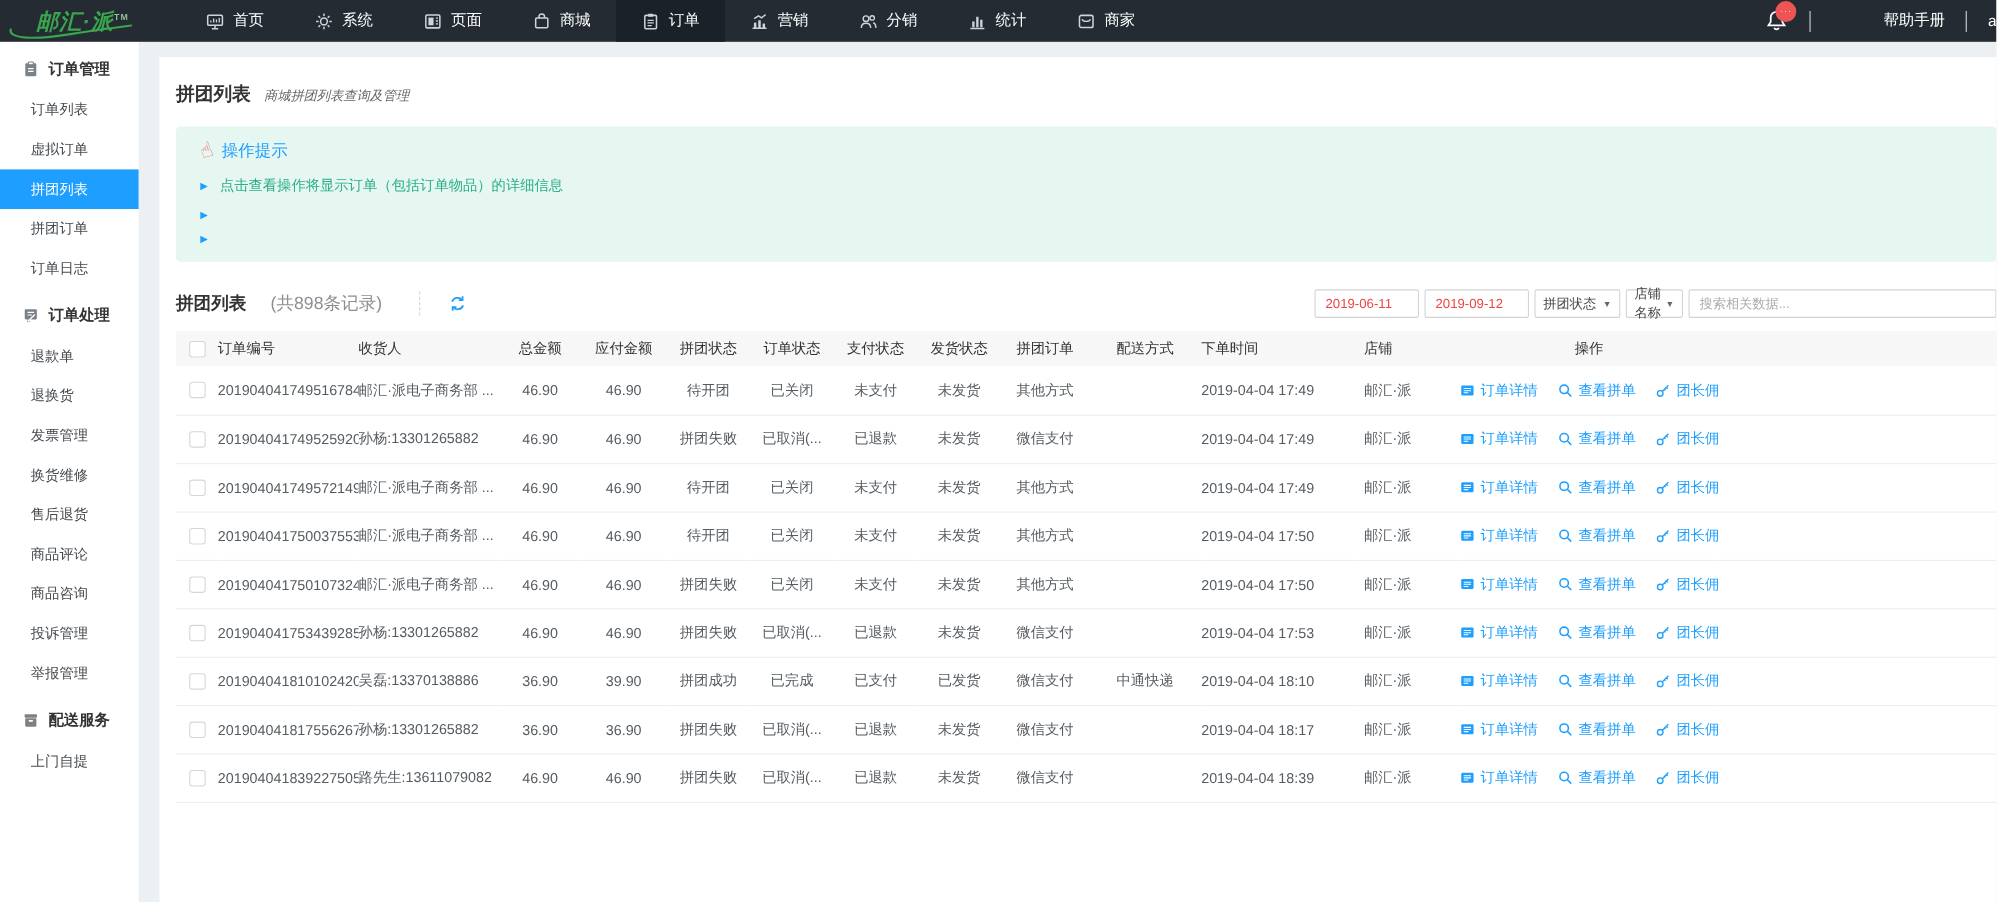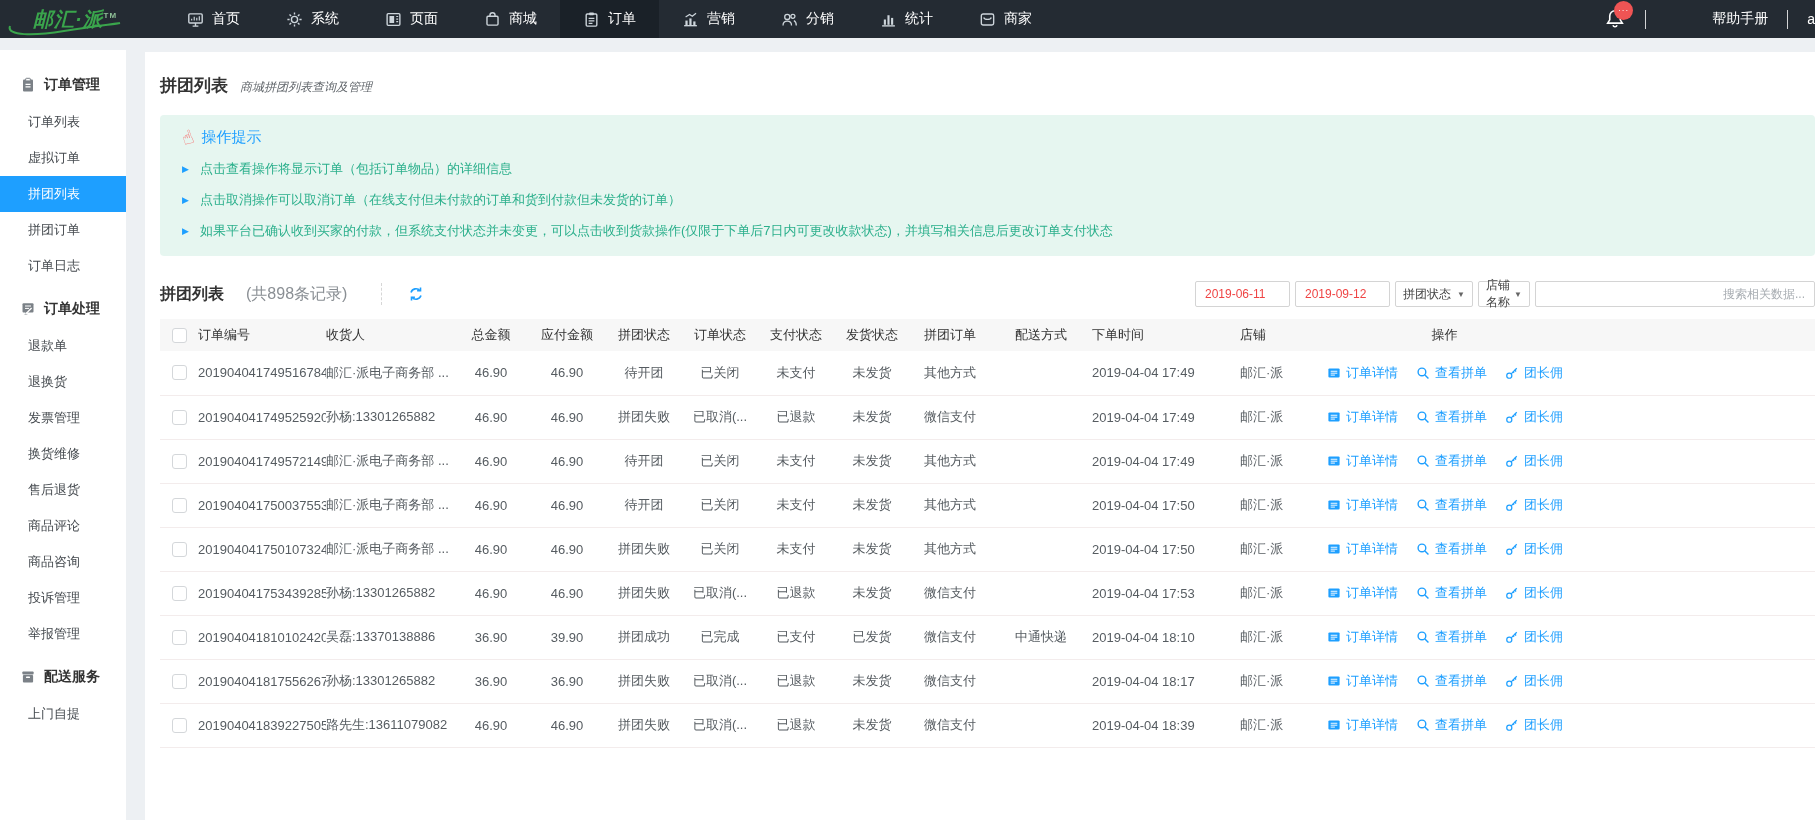--- a/index.html
+++ b/index.html
@@ -25,21 +25,21 @@
   .n-icon svg, .s-icon svg, .i-svg svg { width:100%; height:100%; display:block; }
   .nav-right { margin-left:auto; display:flex; align-items:center; height:100%; color:#fff; }
   .bell-wrap { position:relative; width:22px; height:22px; color:#fff; cursor:pointer; }
   .bell-badge { position:absolute; top:-7px; left:10px; min-width:19px; height:19px;
     background:#ef5454; border-radius:50%; color:#fff; font-size:8px; letter-spacing:1px;
     display:flex; align-items:center; justify-content:center; }
   .nav-divider { width:1px; height:19px; background:rgba(255,255,255,.8); margin:0 19px; }
   .nav-help { font-size:14px; cursor:pointer;margin-left:47px; }
   .nav-user { font-size:14px; cursor:pointer; white-space:nowrap; }
   
-  .sidebar { position:absolute; top:50px; left:0; width:126px; bottom:0;
+  .sidebar { position:absolute; top:28px; left:0; width:126px; bottom:0;
     background:#fff; padding-top:10px; }
   .side-entry { cursor:default; }
   .side-entry[data-type="section"] { display:flex; align-items:center; gap:8px;
     padding:16px 0 10px 20px; font-size:14px; font-weight:bold; color:#333; }
   .side-entry[data-type="section"] .s-icon { width:16px; height:16px; color:#7b8187;
     display:inline-flex; flex:0 0 16px; }
   .side-entry[data-type="item"] { padding:9px 0 9px 28px; font-size:13px; color:#454a4f;
     cursor:pointer; }
   .side-entry.active { background:#1e9fff; color:#fff; }
   
@@ -62,21 +62,21 @@
   .listing-title { font-size:16px; font-weight:bold; color:#333; }
   .listing-count { font-size:16px; color:#8a8f94; margin-left:22px; }
   .dash-divider { border-left:1px dashed #d6d6d6; height:22px; margin-left:34px; }
   .refresh-btn { width:16px; height:16px; color:#1e9fff; margin-left:26px; cursor:pointer;
     display:inline-flex; }
   .filters { margin-left:auto; display:flex; align-items:center; gap:5px; }
   .f-input, .f-select { height:26px; border:1px solid #d4d4d4; border-radius:2px;
     background:#fff; font-size:12px; color:#ef4444; }
   .f-input { padding:0 9px; font-family:"Liberation Sans","DejaVu Sans",sans-serif; }
   .f-date { width:95px; }
-  .f-search { width:280px;text-align:right; }
+  .f-search { width:280px; }
   .f-search::placeholder { color:#a8adb2; }
   .f-select { display:flex; align-items:center; justify-content:space-between;
     padding:0 7px; color:#444; cursor:pointer; }
   .f-select.w1 { width:78px; }
   .f-select.w2 { width:52px; }
   .caret { font-size:8px; color:#666; margin-left:4px; }
   
   table { border-collapse:collapse; table-layout:fixed; width:calc(100% - 0px);
     margin-top:12px; }
   thead th { height:32px; background:#f7f7f7; font-weight:normal; font-size:13px;
@@ -338,26 +338,24 @@
       <span>操作提示</span>
     </div>
 
       <div class="tip-row">
         <span class="tip-marker">▶</span>
         <span>点击查看操作将显示订单（包括订单物品）的详细信息</span>
       </div>
 
       <div class="tip-row">
         <span class="tip-marker">▶</span>
-        <span>点击取消操作可以取消订单（在线支付但未付款的订单和货到付款但未发货的订单）</span>
       </div>
 
       <div class="tip-row">
         <span class="tip-marker">▶</span>
-        <span>如果平台已确认收到买家的付款，但系统支付状态并未变更，可以点击收到货款操作(仅限于下单后7日内可更改收款状态)，并填写相关信息后更改订单支付状态</span>
       </div>
 
   </div>
 
   <div class="listing-head">
     <span class="listing-title">拼团列表</span>
     <span class="listing-count">(共898条记录)</span>
     <span class="dash-divider"></span>
     <span class="refresh-btn">
         <svg viewBox="0 0 16 16">

